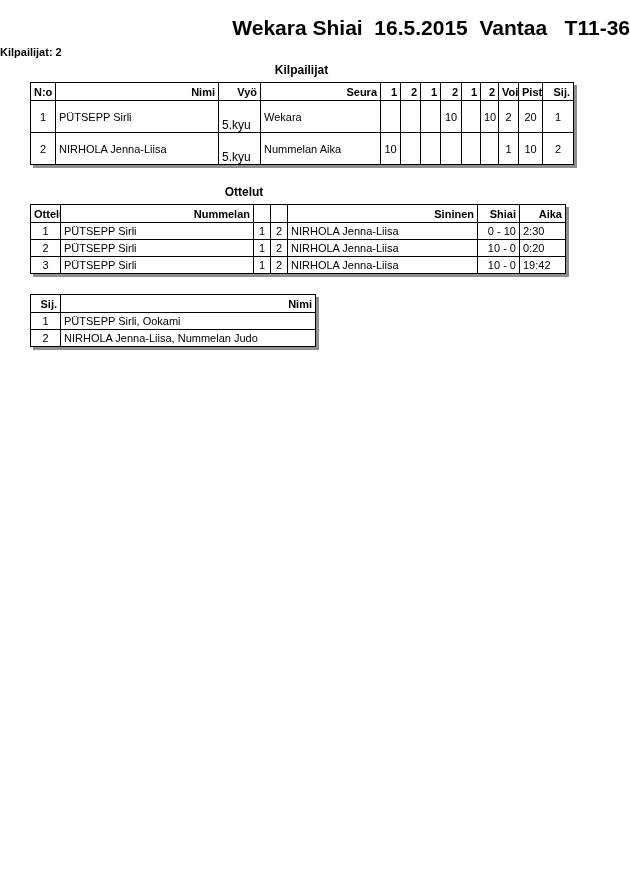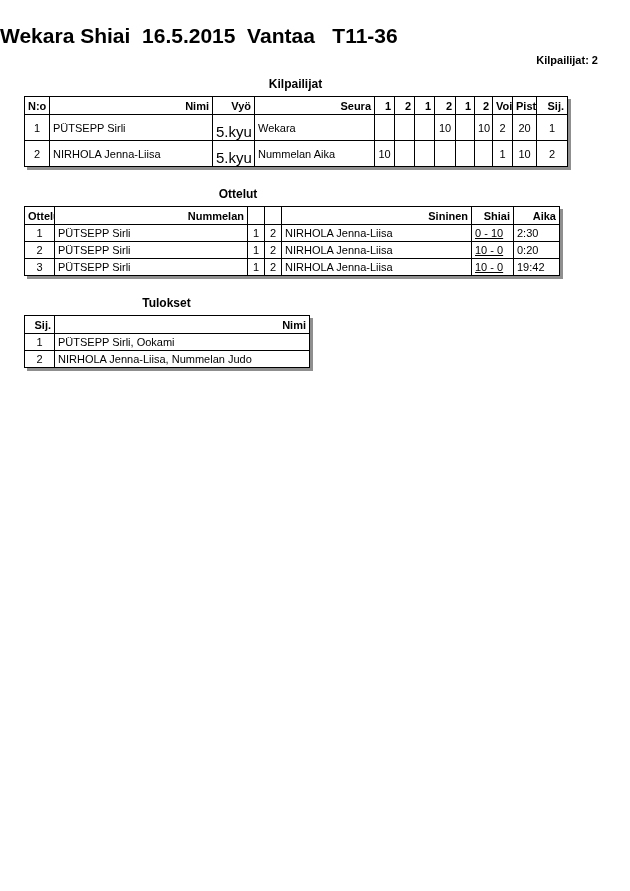--- a/index.html
+++ b/index.html
@@ -2,28 +2,28 @@
 <html><head>
 <meta charset="utf-8">
 <style>
   html,body { margin:0; padding:0; background:#fff; }
   .page {
     width:630px; height:891px; background:#ffffff; position:relative;
     font-family:"Liberation Sans", sans-serif; box-sizing:border-box;
     padding-top:16px; overflow:hidden;
   }
   .page-title {
-    text-align:left; font-size:21px; font-weight:bold; margin:8px 0 6px 0;
+    text-align:right; font-size:21px; font-weight:bold; margin:0 0 6px 0;
     white-space:pre; color:#000;
   }
   .count-label {
-    text-align:right; padding-right:32px; font-size:11px; font-weight:bold;
-    margin-bottom:11px; color:#000;
-  }
-  .section { margin-left:24px; }
+    text-align:left; padding-right:32px; font-size:11px; font-weight:bold;
+    margin-bottom:5px; color:#000;
+  }
+  .section { margin-left:30px; }
   .sec-kilpailijat { width:543px; }
   .sec-ottelut { width:428px; margin-top:20px; }
   .sec-tulokset { width:285px; margin-top:20px; }
   .sec-heading {
     text-align:center; font-weight:bold; font-size:12px; margin-bottom:5px; color:#000;
   }
   table.tbl {
     border-collapse:collapse; table-layout:fixed; width:100%;
     background:#fff; box-shadow:3px 3px 0 #8f8f8f;
   }
@@ -34,22 +34,22 @@
   .tbl thead tr { height:18px; }
   .tbl tbody tr { height:18px; }
   .tbl-ottelut tbody tr, .tbl-tulokset tbody tr { height:17px; }
   .tbl th { font-weight:bold; text-align:right; }
   .th-left { text-align:left; }
   .th-xs { font-size:9.5px; padding:0 1px; }
   .th-sm { font-size:10.5px; padding:0 1px; }
   .vyo-h { text-align:left; vertical-align:top; padding-top:1px; }
   .seura-h { vertical-align:bottom; padding-bottom:2px; }
   td.c { text-align:center; }
-  td.r { text-align:left;text-decoration:underline; }
-  td.vyo { font-size:15px; vertical-align:top; padding-top:8px; }
+  td.r { text-align:right; }
+  td.vyo { font-size:12px; vertical-align:top; padding-top:17px; }
 </style>
 </head>
 <body>
 
 <div class="page">
 
   <h1 class="page-title">Wekara Shiai  16.5.2015  Vantaa   T11-36</h1>
   <div class="count-label">Kilpailijat: 2</div>
 
   <div class="section sec-kilpailijat">
@@ -171,21 +171,20 @@
           <td class="c">2</td>
           <td>NIRHOLA Jenna-Liisa</td>
           <td class="r">10 - 0</td>
           <td>19:42</td>
         </tr>
       </tbody>
     </table>
   </div>
 
   <div class="section sec-tulokset">
-    <div class="sec-heading">Tulokset</div>
     <table class="tbl tbl-tulokset">
       <colgroup>
         <col style="width:30px">
           <col style="width:255px">
       </colgroup>
       <thead>
         <tr>
           <th class="th-sm">Sij.</th>
           <th>Nimi</th>
         </tr>

